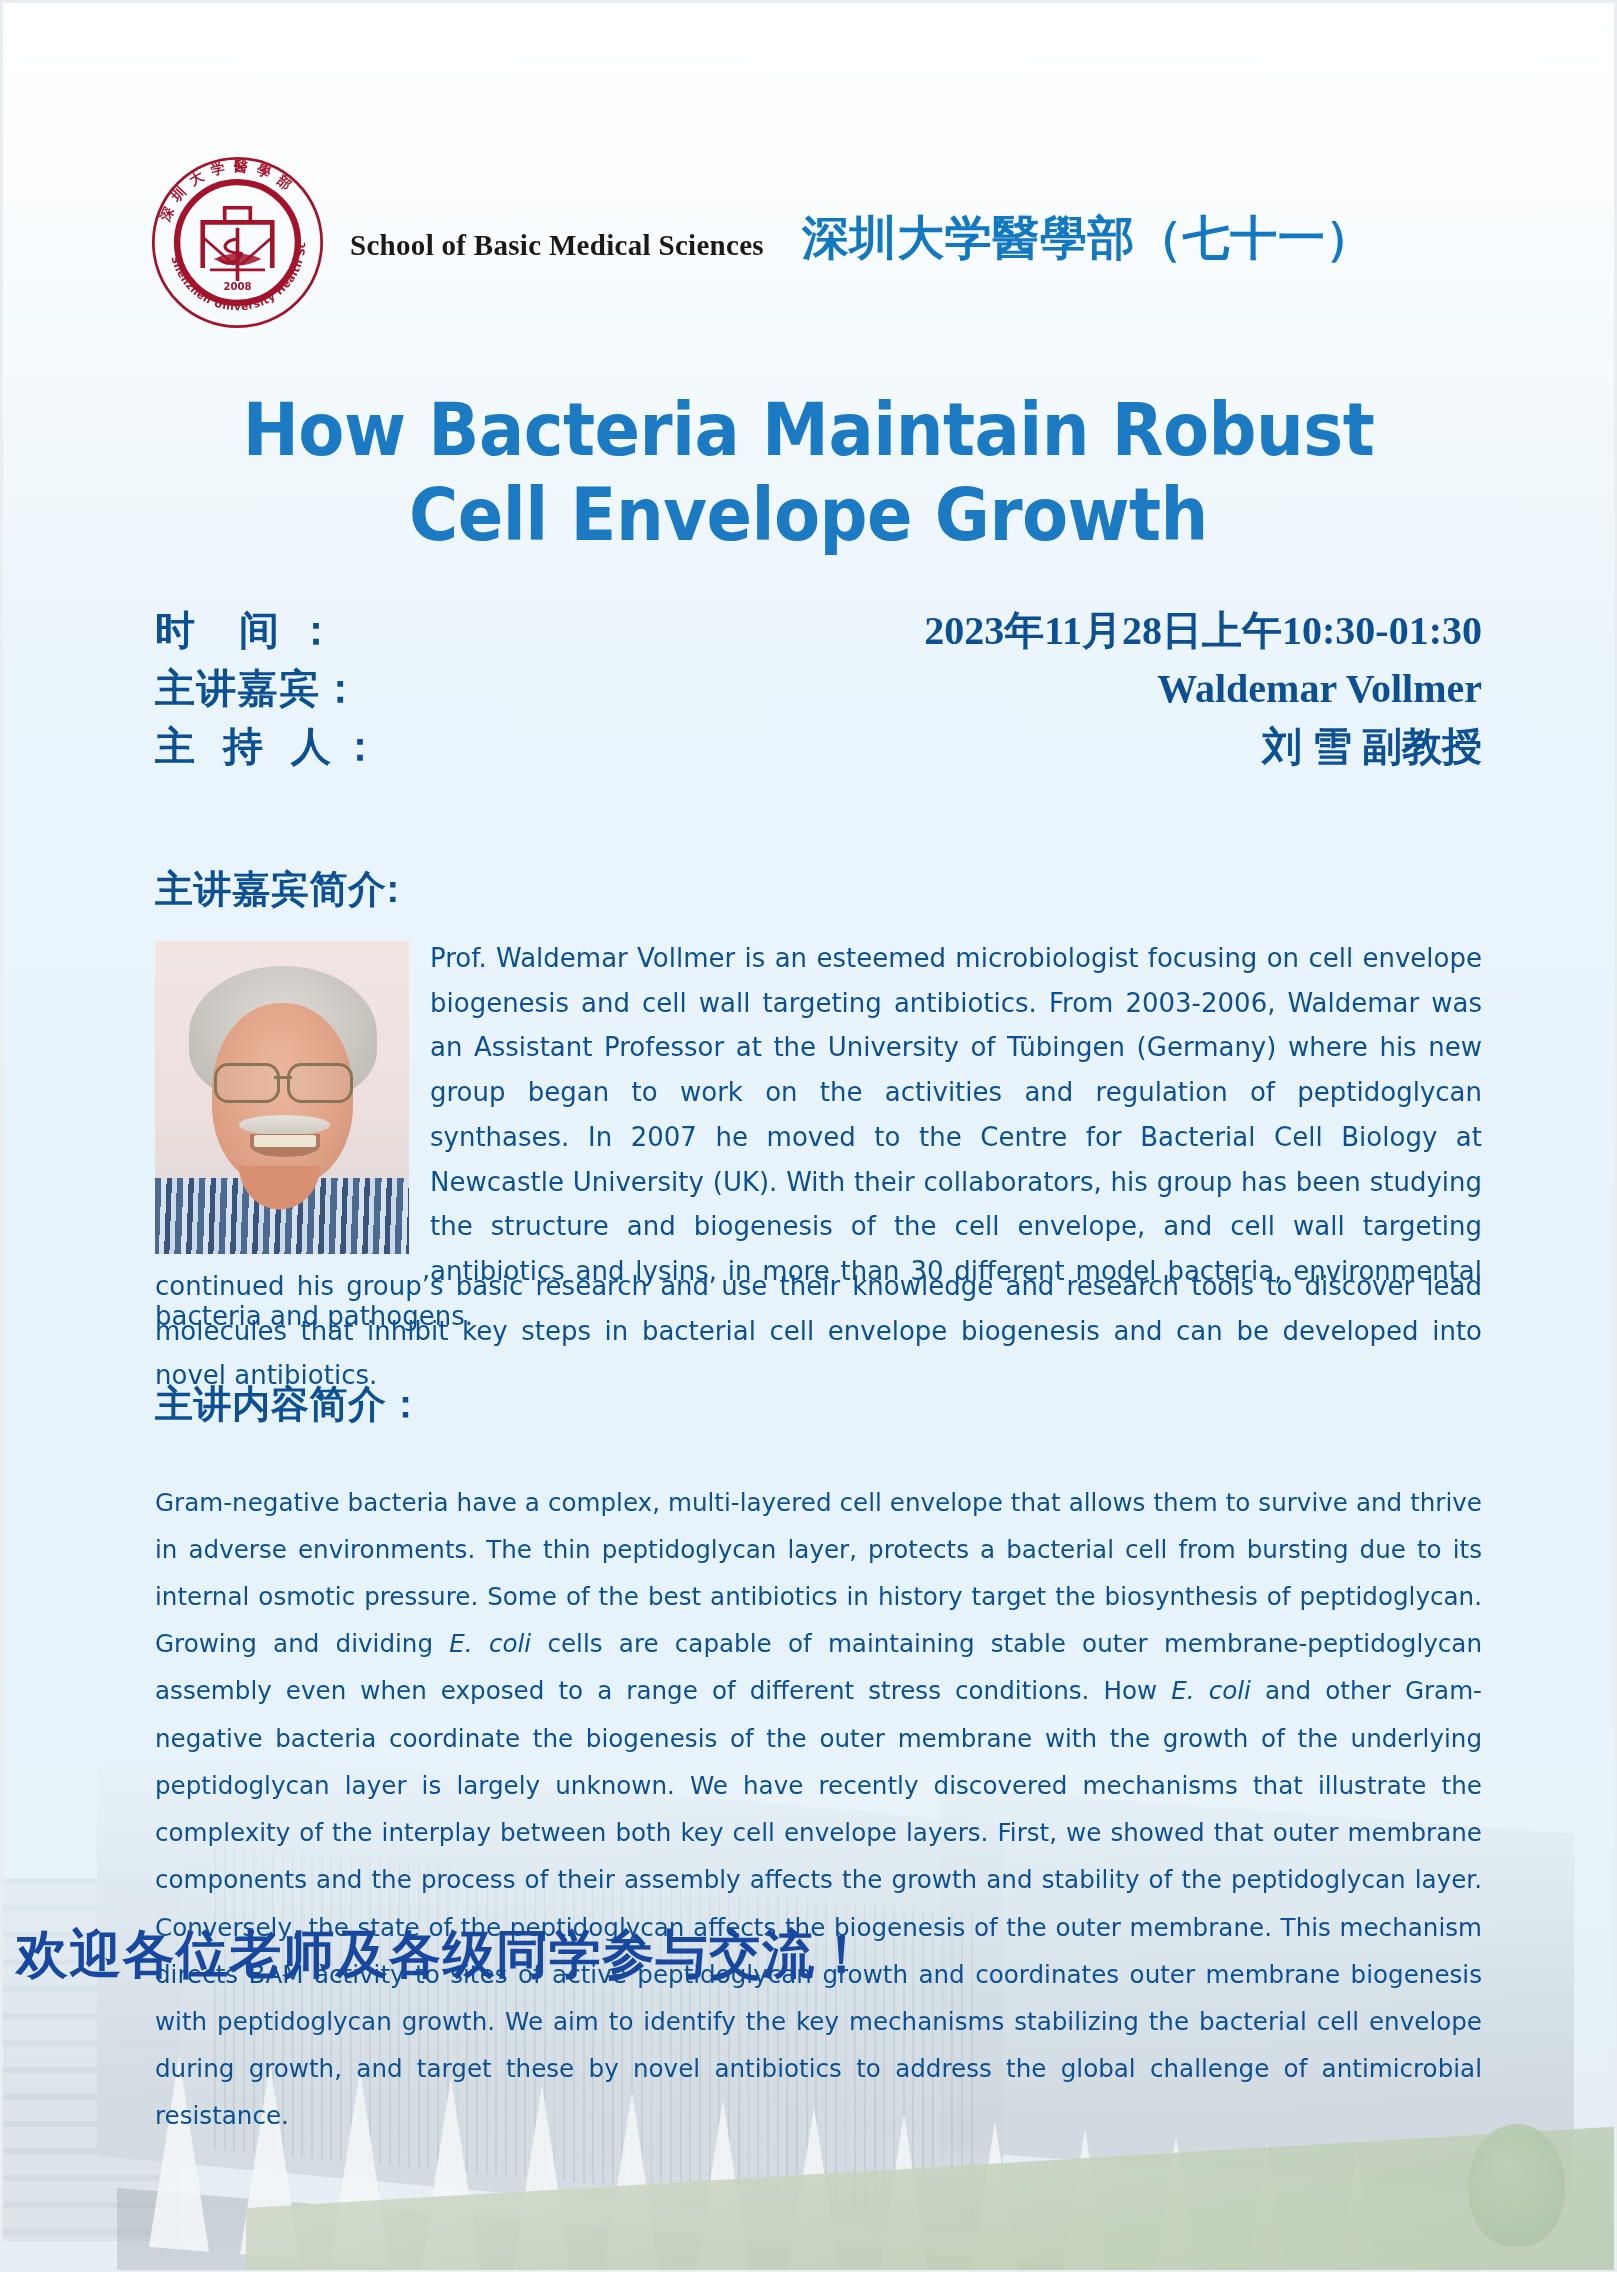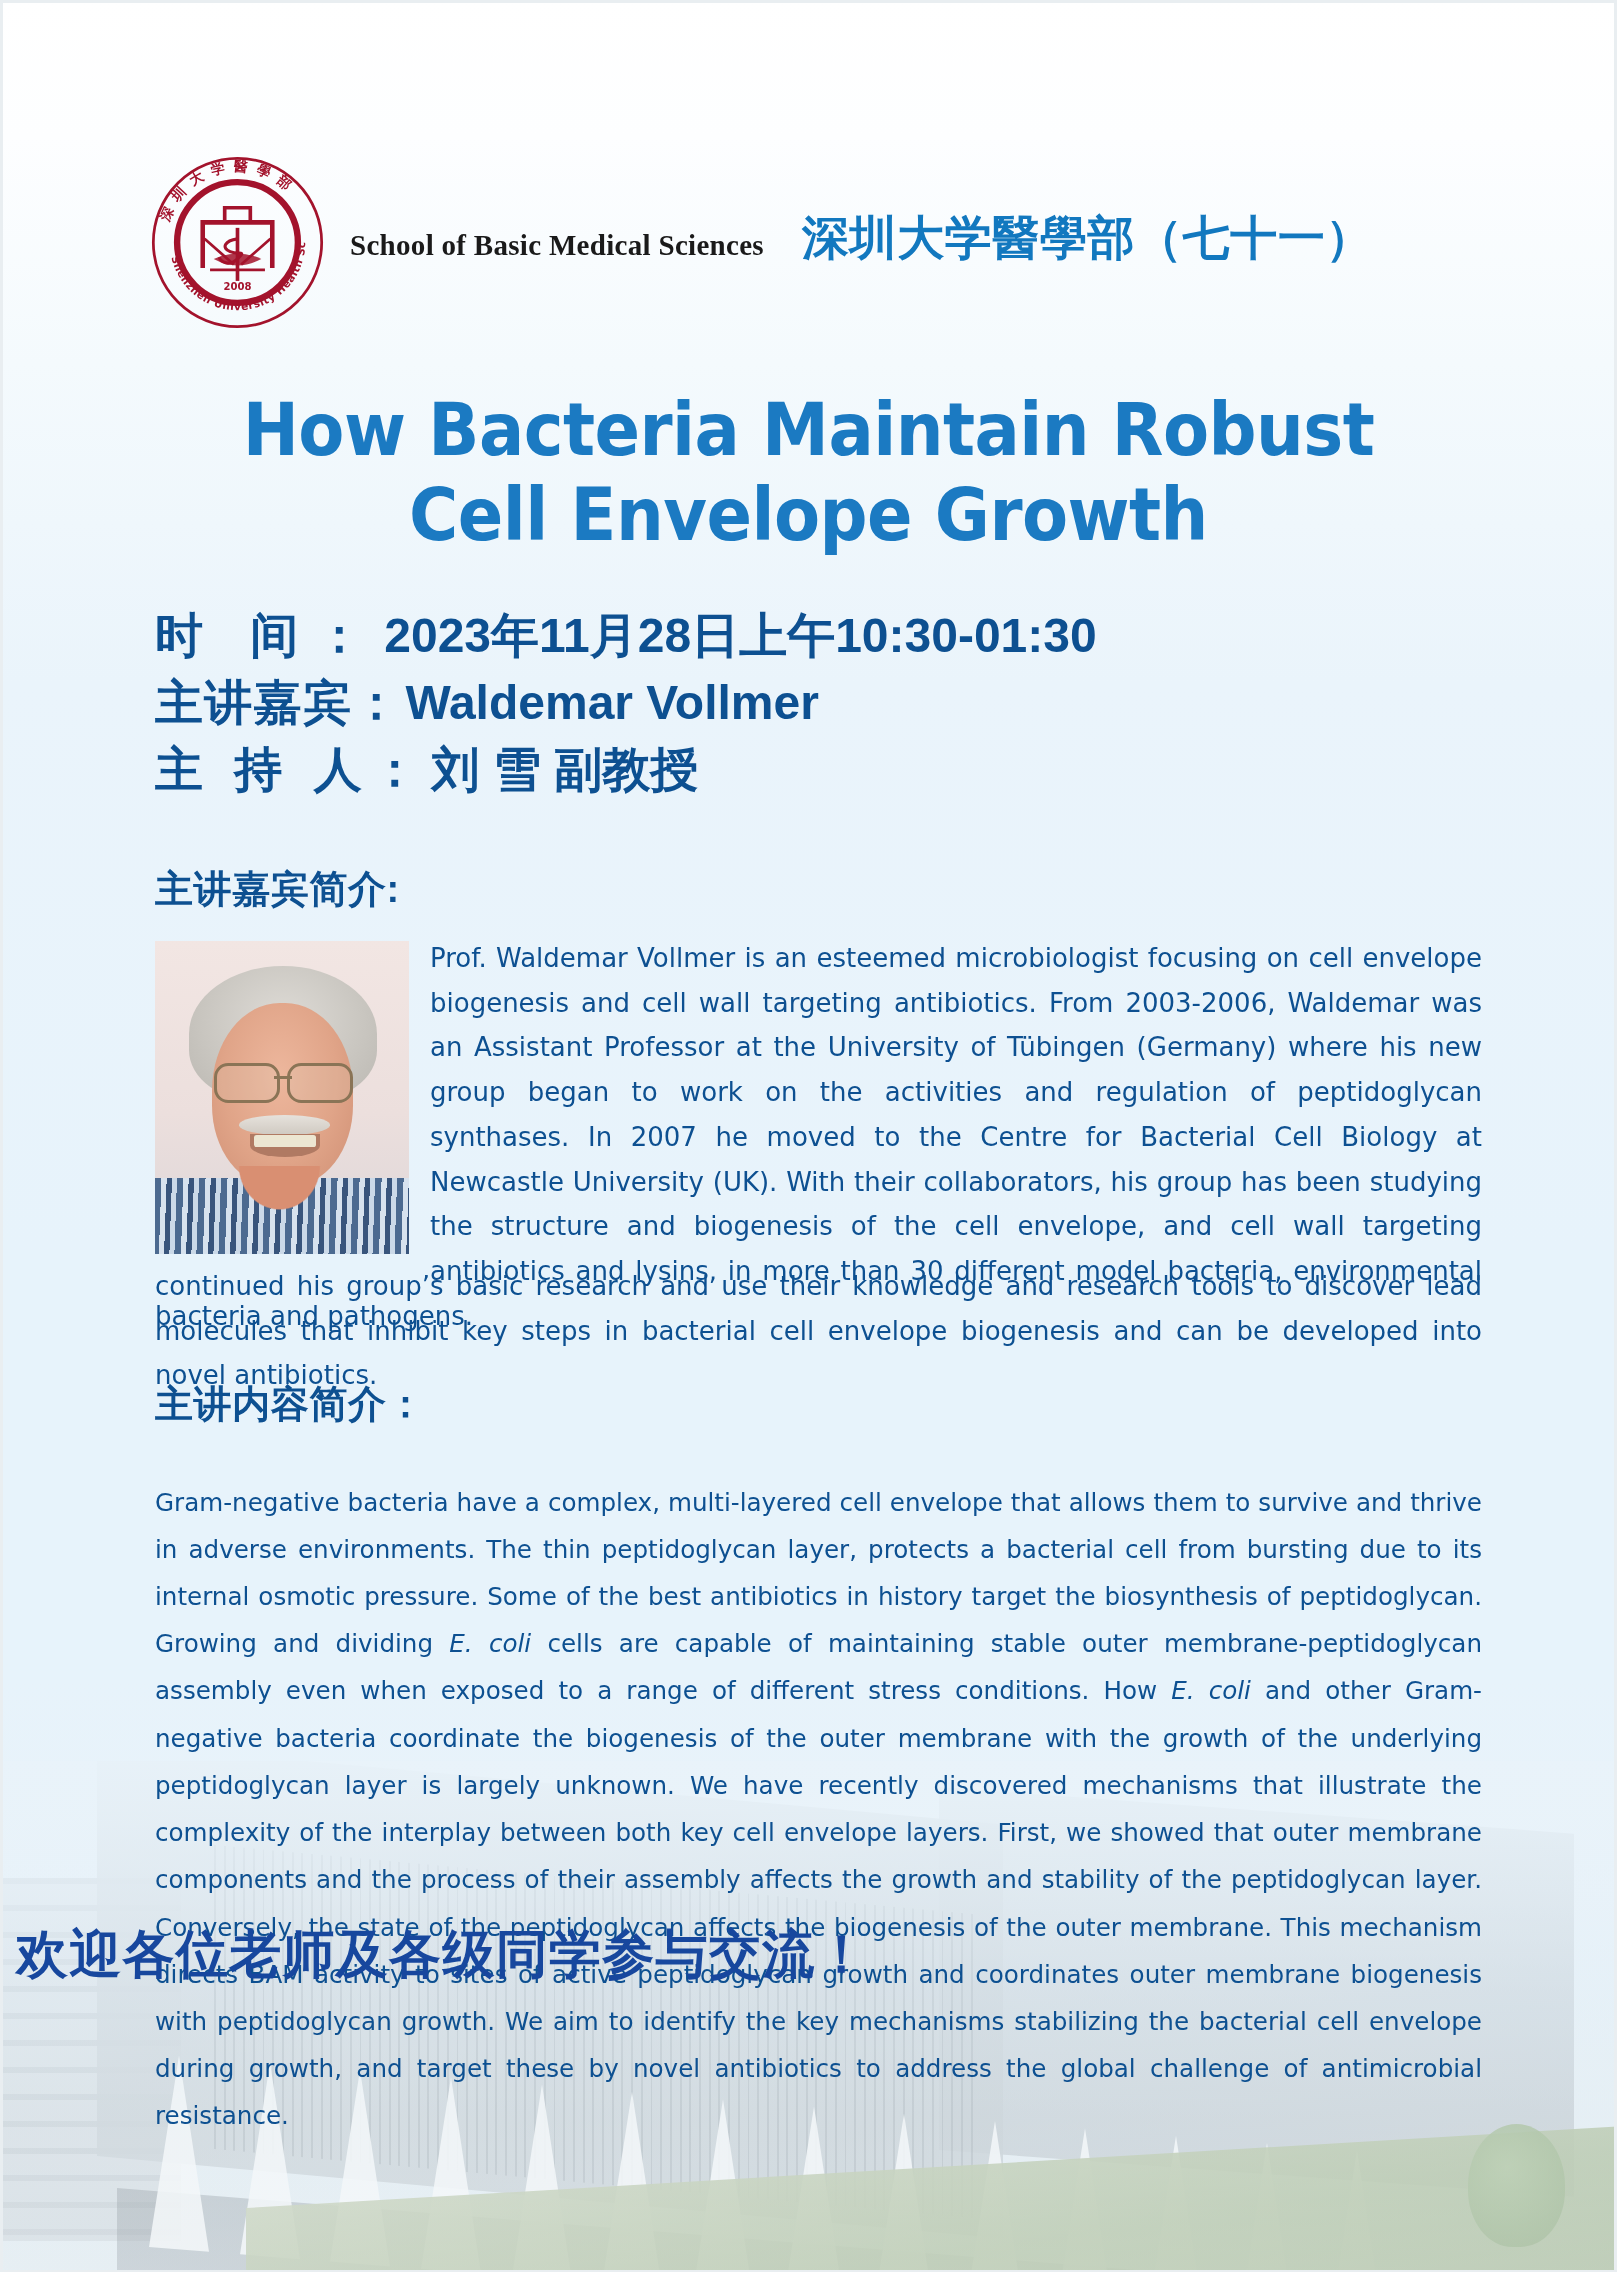--- a/index.html
+++ b/index.html
@@ -105,22 +105,22 @@
     position:absolute;left:0;right:0;top:388px;text-align:center;
     color:#1b7ac2;font-family:"DejaVu Sans", sans-serif;font-weight:700;
     font-size:73px;line-height:1.16;letter-spacing:-0.6px;
     transform:scaleX(.92);transform-origin:center top;
   }
 
   
   .details{position:absolute;left:155px;top:609px;width:1327px;}
   .drow{
     display:flex;align-items:baseline;margin-bottom:13px;
-    font-family:Liberation Sans, sans-serif;font-weight:700;
-    color:#0d5091;font-size:48px;line-height:1.12;white-space:nowrap;
+    font-family:Liberation Serif, serif;font-weight:700;
+    color:#0d5091;font-size:40px;line-height:1.12;white-space:nowrap;justify-content:space-between;
   }
   .dlabel{flex:0 0 auto;letter-spacing:1.3px;}
   .dlabel.sp2{letter-spacing:17px;}
   .dlabel.sp1{letter-spacing:9px;}
   .dvalue{margin-left:3.9px;}
 
   
   .sec-head{
     font-family:Liberation Sans, sans-serif;font-weight:700;
     color:#0d5091;font-size:38px;letter-spacing:0.6px;

